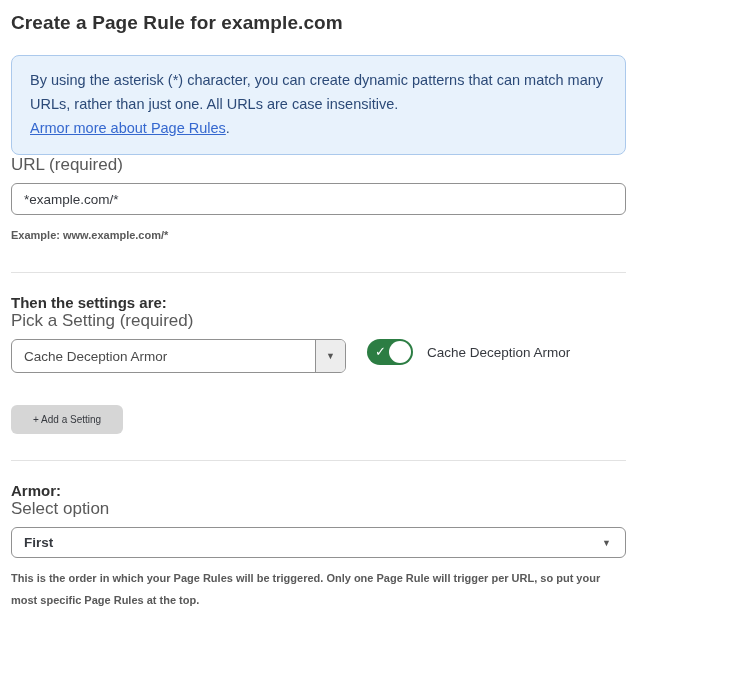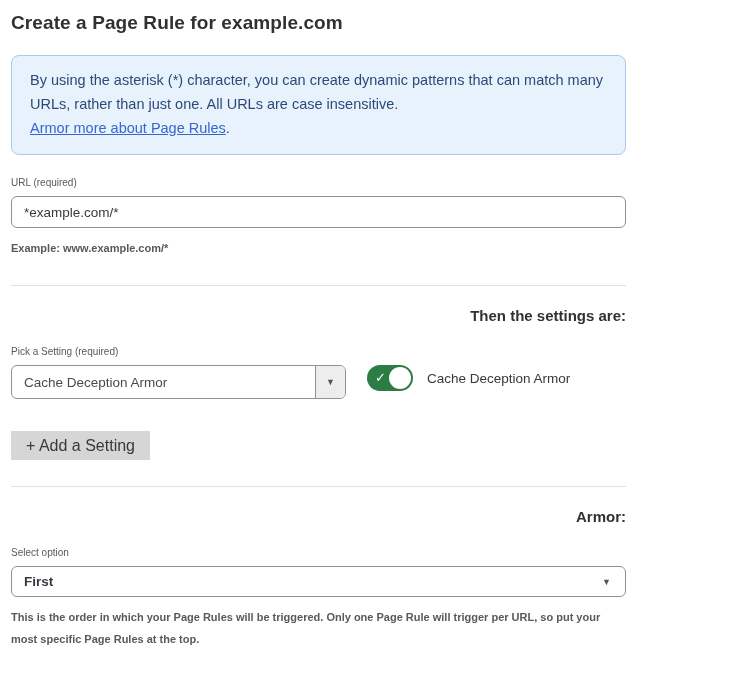--- a/index.html
+++ b/index.html
@@ -36,23 +36,22 @@
   .info-box .info-heading {
     font-weight: bold;
     color: #19386b;
   }
   .info-box .info-link {
     color: #3568cf;
     text-decoration: underline;
     cursor: pointer;
   }
   .field-label {
-    font-size: 10px;
+    font-size: 17px;
     color: #595959;
-    margin-top: 22px;
   }
   .text-input {
     display: block;
     width: 100%;
     height: 32px;
     margin-top: 8px;
     border: 1px solid #919191;
     border-radius: 6px;
     padding: 0 12px;
     font-size: 13.5px;
@@ -71,21 +70,20 @@
   hr.divider {
     border: none;
     border-top: 1px solid #e2e2e2;
     margin-top: 26px;
   }
   .section-heading {
     font-size: 15px;
     font-weight: bold;
     color: #313131;
     margin-top: 21px;
-    text-align: right;
   }
   
   .setting-row {
     display: flex;
     align-items: flex-start;
     margin-top: 8px;
   }
   .select-box {
     display: flex;
     align-items: stretch;
@@ -149,25 +147,25 @@
   }
   .toggle-label {
     font-size: 13.5px;
     color: #36393f;
     margin-left: 14px;
   }
   
   .btn {
     display: inline-block;
     border: none;
-    border-radius: 0;
-    font-size: 16px;
+    border-radius: 6px;
+    font-size: 10px;
     font-family: "Liberation Sans", "DejaVu Sans", sans-serif;
     height: 30px;
-    padding: 0 15px;
+    padding: 0 22px;
     cursor: pointer;
   }
   .btn-gray {
     background: #d6d6d6;
     color: #36393f;
   }
   .add-setting-btn {
     margin-top: 32px;
     height: 29px;
   }

